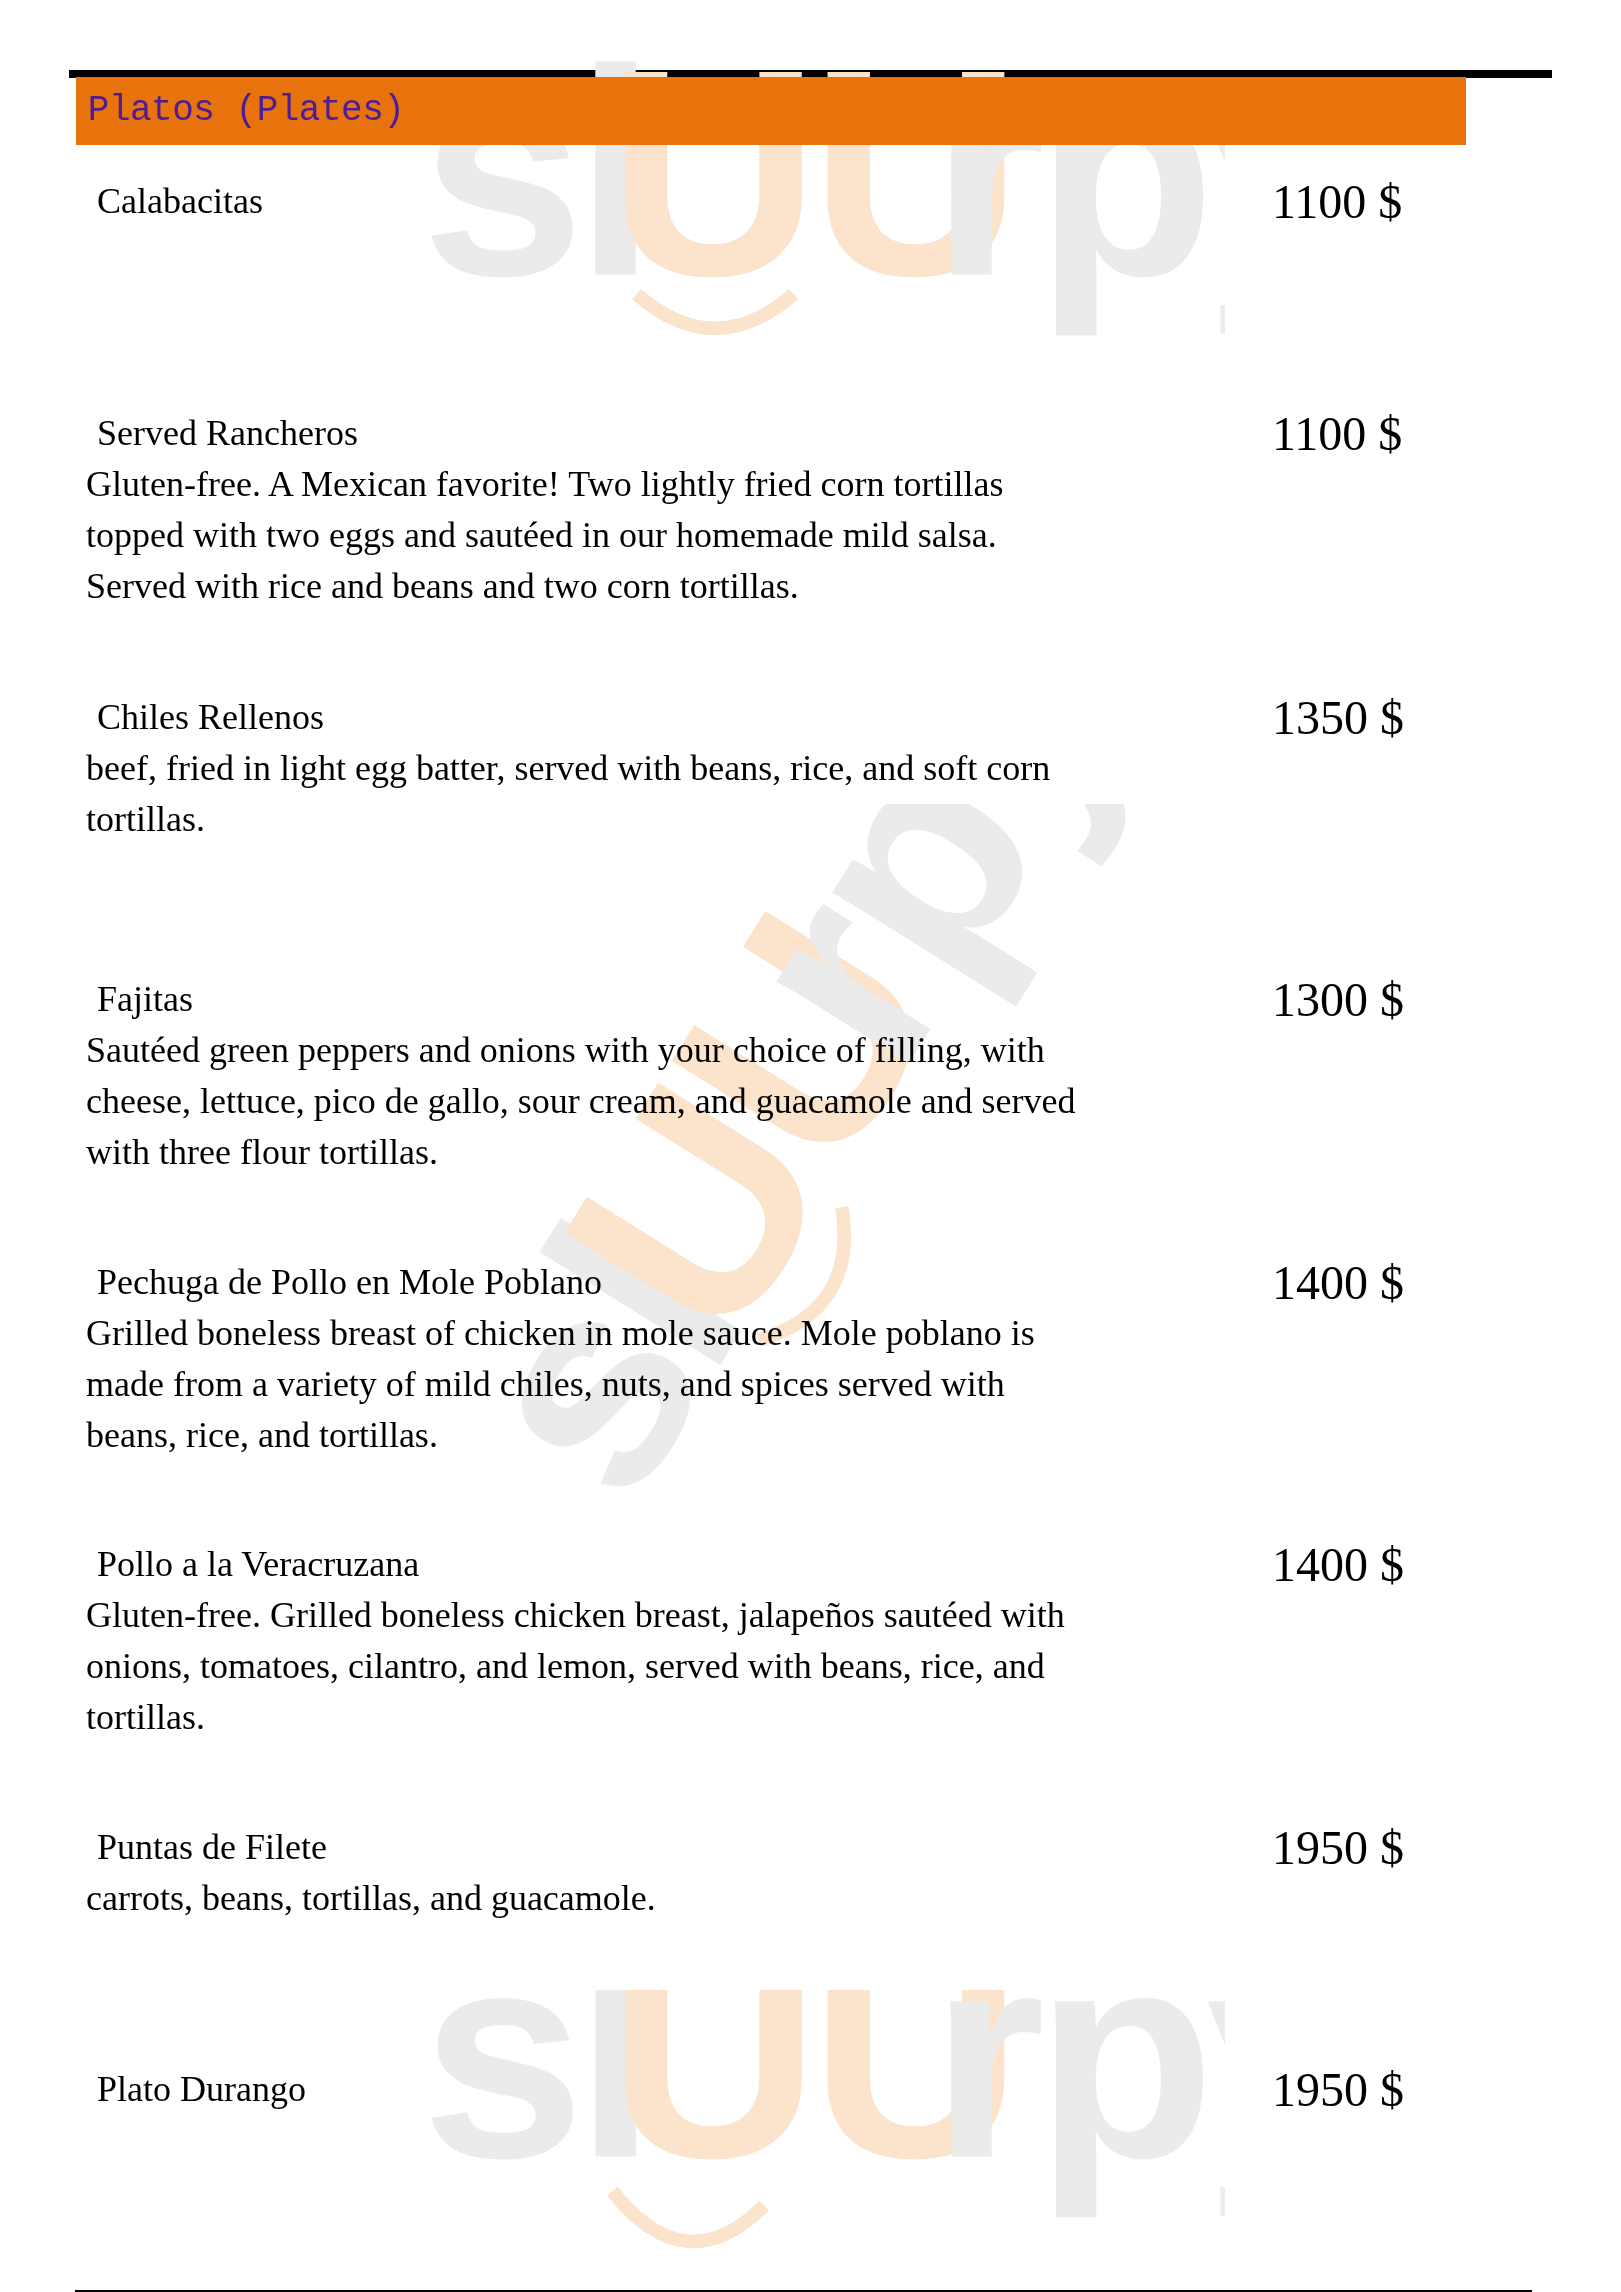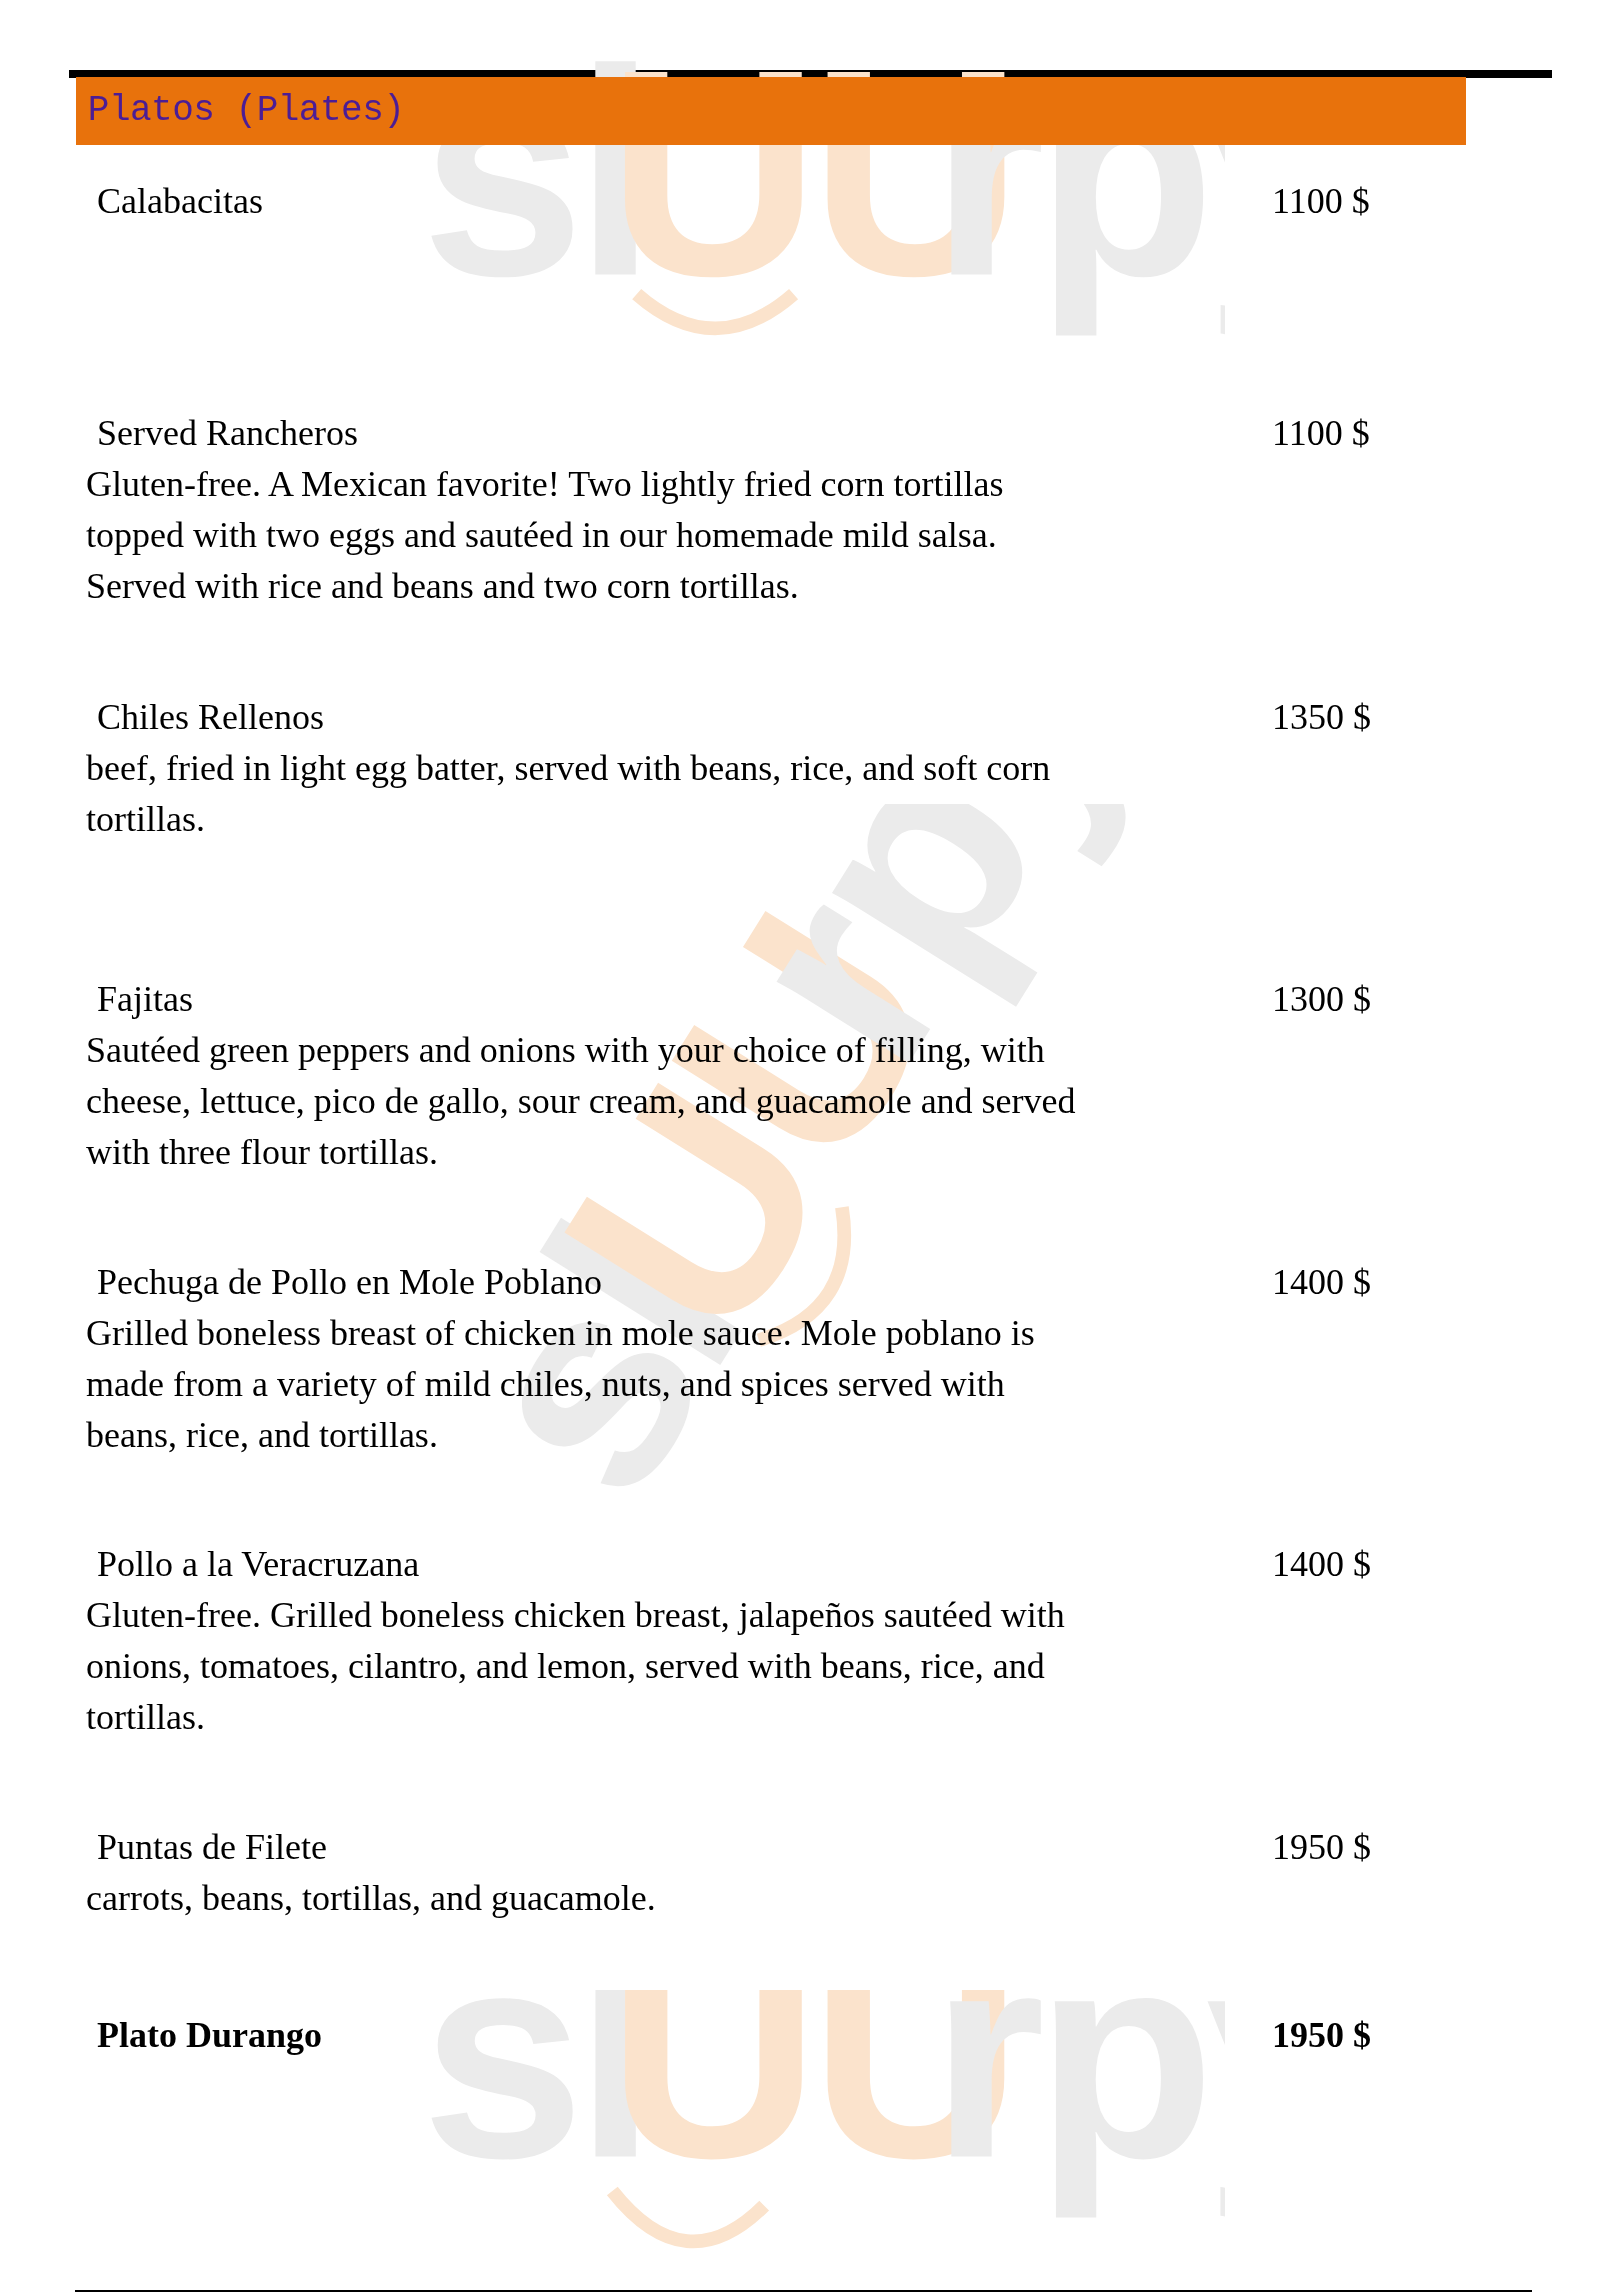--- a/index.html
+++ b/index.html
@@ -23,21 +23,21 @@
     .watermark { position: absolute; z-index: 1; pointer-events: none; }
     .wm-text {
       font-family: "Liberation Sans", "DejaVu Sans", sans-serif; font-weight: bold;
       font-size: 300px; letter-spacing: -10px;
     }
     .content { position: absolute; left: 86px; top: 176px; width: 1392px; z-index: 3; }
     .item { position: absolute; left: 0; width: 1392px; }
     .item-name { font-size: 36px; line-height: 51px; white-space: nowrap; margin-left: 11px; }
     .item-desc { font-size: 36px; line-height: 51px; width: 1157px; }
     .item-desc .line { display: block; white-space: nowrap; }
-    .item-price { position: absolute; left: 1186px; top: 0; font-size: 36px; line-height: 51px; white-space: nowrap; }
+    .item-price { position: absolute; left: 1186px; top: 0; font-size: 48px; line-height: 51px; white-space: nowrap; }
   </style>
 </head>
 <body>
 
 <div class="top-rule"></div>
 
 <svg class="watermark" style="left:421px;top:39px;" width="804" height="314" viewBox="0 0 820 320">
   <text x="0" y="240" class="wm-text" fill="#ebebeb">sl</text>
   <text x="190" y="240" class="wm-text" fill="#fbe3cc">UU</text>
   <text x="520" y="240" class="wm-text" fill="#ebebeb">rpy</text>
@@ -121,21 +121,21 @@
   </div>
 
   <div class="item" style="top:1646px;">
     <div class="item-name">Puntas de Filete</div>
     <div class="item-price">1950 $</div>
     <div class="item-desc">
       <span class="line">carrots, beans, tortillas, and guacamole.</span>
     </div>
   </div>
 
-  <div class="item" style="top:1834px;font-weight:bold;">
+  <div class="item" style="top:1888px;">
     <div class="item-name">Plato Durango</div>
     <div class="item-price">1950 $</div>
   </div>
 
 </div>
 
 <div class="bottom-rule"></div>
 
 
 </body></html>

